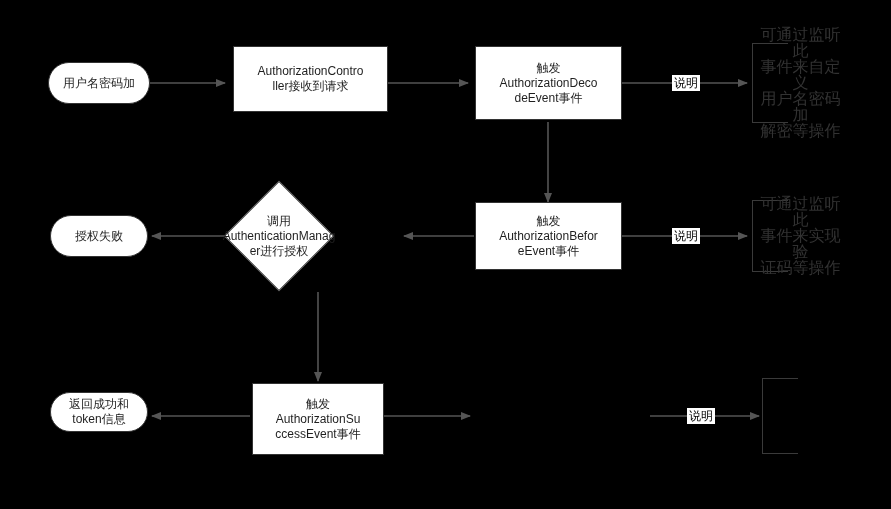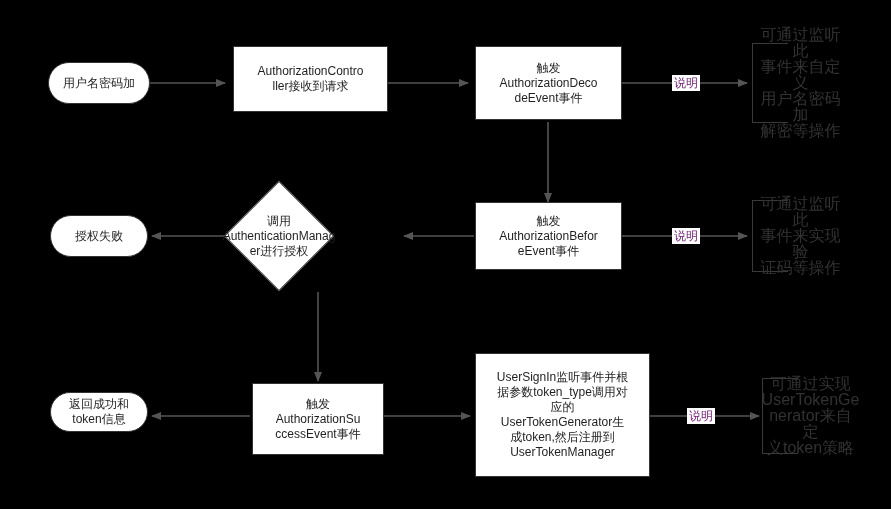--- a/index.html
+++ b/index.html
@@ -112,21 +112,21 @@
   .note .note-mask-bottom { bottom: -2px; }
   .note .label {
     position: relative;
     z-index: 2;
     padding: 0 4px;
     white-space: pre-line;
   }
   .edge-label {
     position: absolute;
     background: #ffffff;
-    color: #701a75;
+    color: #000000;
     font-size: 12px;
     line-height: 14px;
     padding: 1px 2px;
     white-space: nowrap;
     z-index: 4;
   }
 </style>
 </head>
 <body>
 
@@ -224,35 +224,23 @@
     <span class="label">返回成功和
 token信息</span>
   </div>
 
   <div class="node rect" style="left:252px; top:383px; width:132px; height:72px;">
     <span class="label">触发
 AuthorizationSu
 ccessEvent事件</span>
   </div>
 
-  <div class="node rect" style="left:475px; top:353px; width:175px; height:124px;">
-    <span class="label">UserSignIn监听事件并根
-据参数token_type调用对
-应的
-UserTokenGenerator生
-成token,然后注册到
-UserTokenManager</span>
-  </div>
 
   <div class="edge-label" style="left:687px; top:408px;">
     <span>说明</span>
   </div>
 
   <div class="note" style="left:762px; top:378px; width:96px; height:76px;">
     <div class="note-mask-top"></div>
     <div class="note-mask-bottom"></div>
-    <span class="label">可通过实现
-UserTokenGe
-nerator来自定
-义token策略</span>
   </div>
 
 </div>
 
 </body></html>

